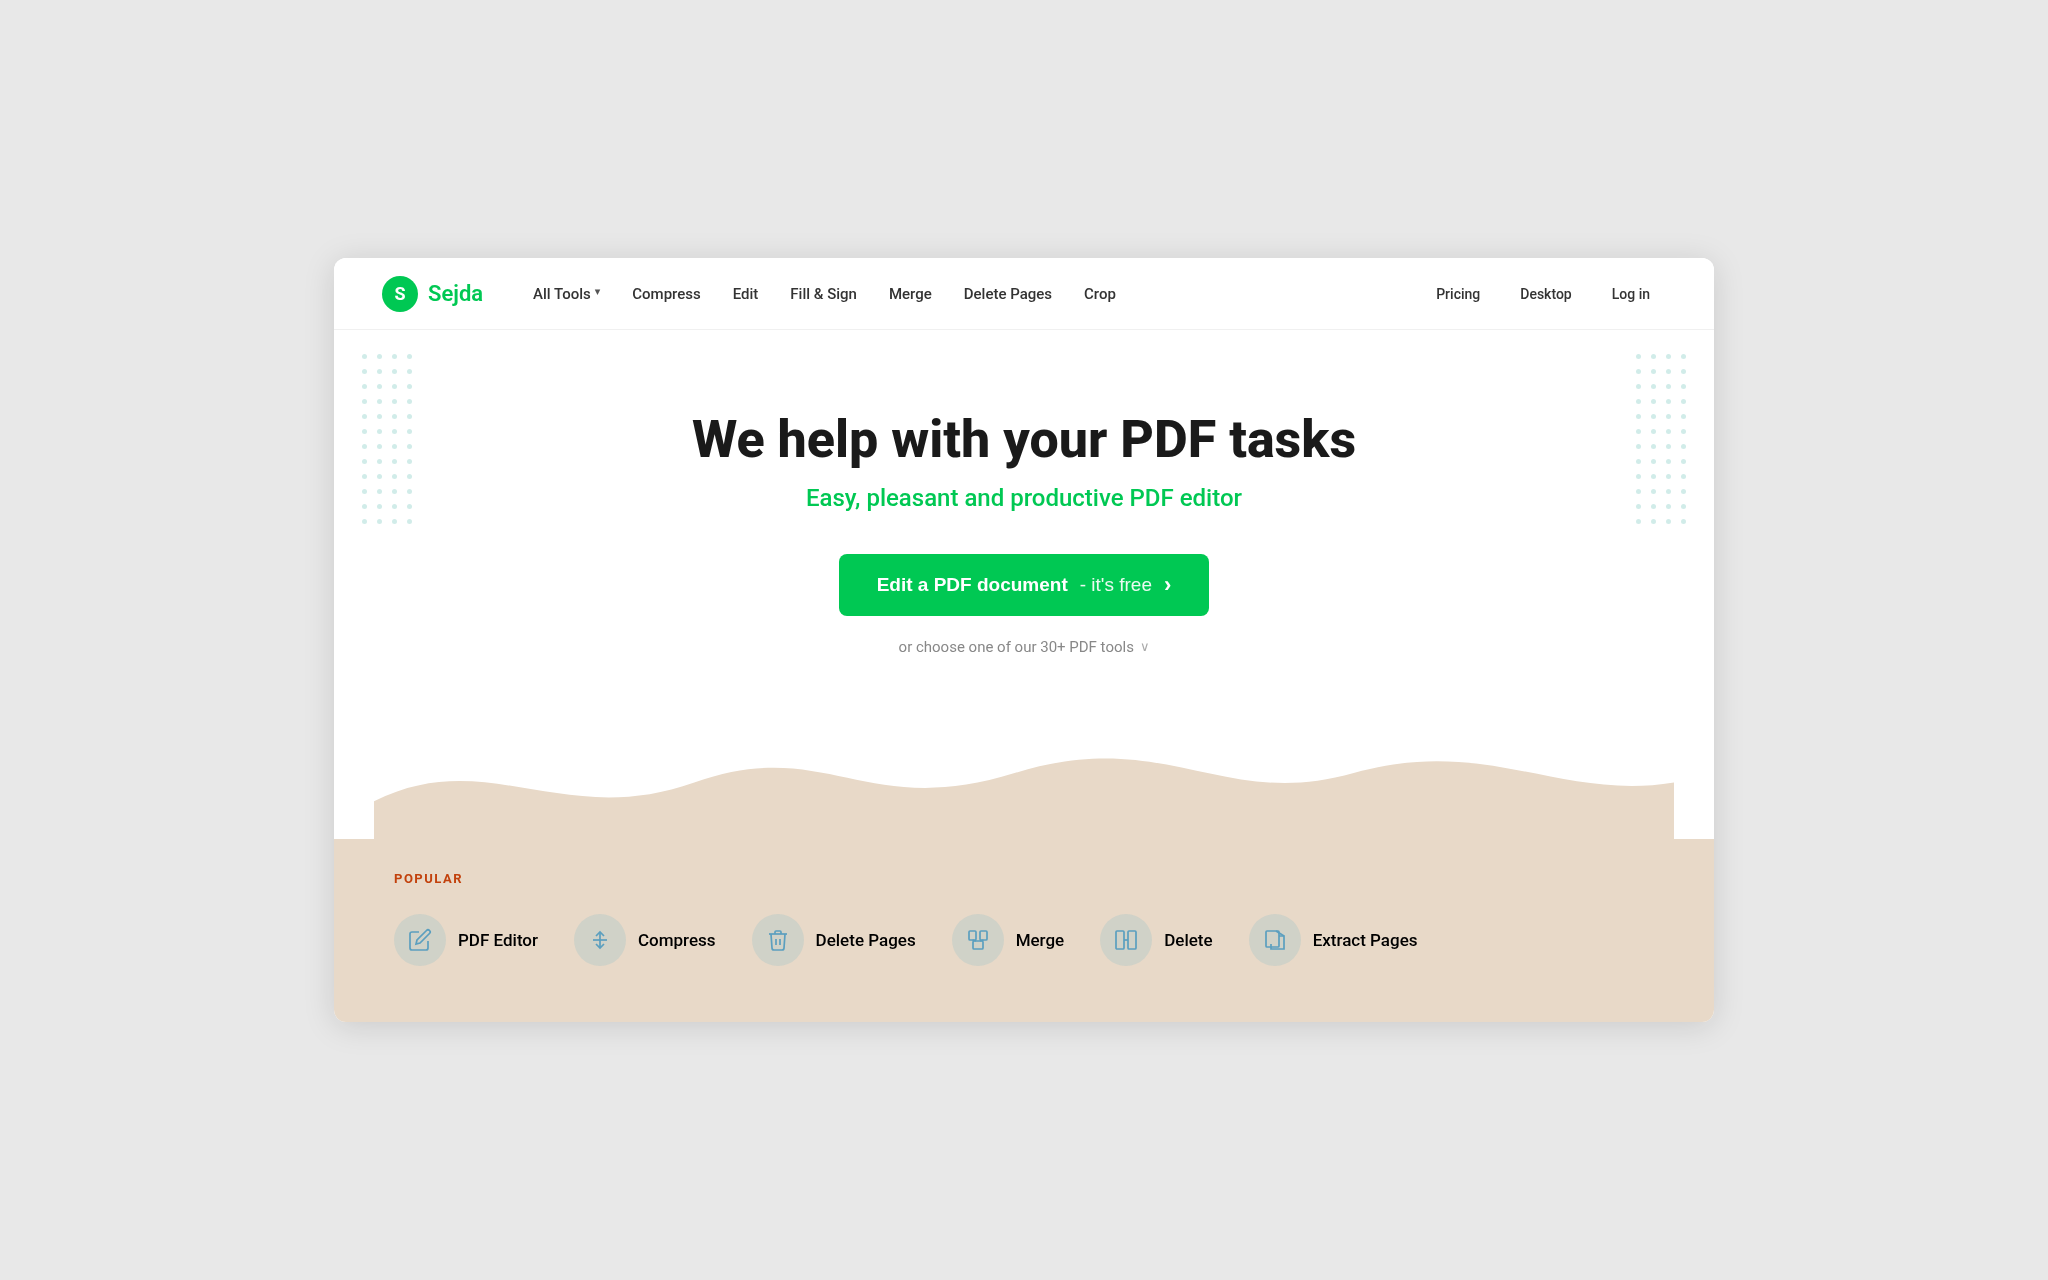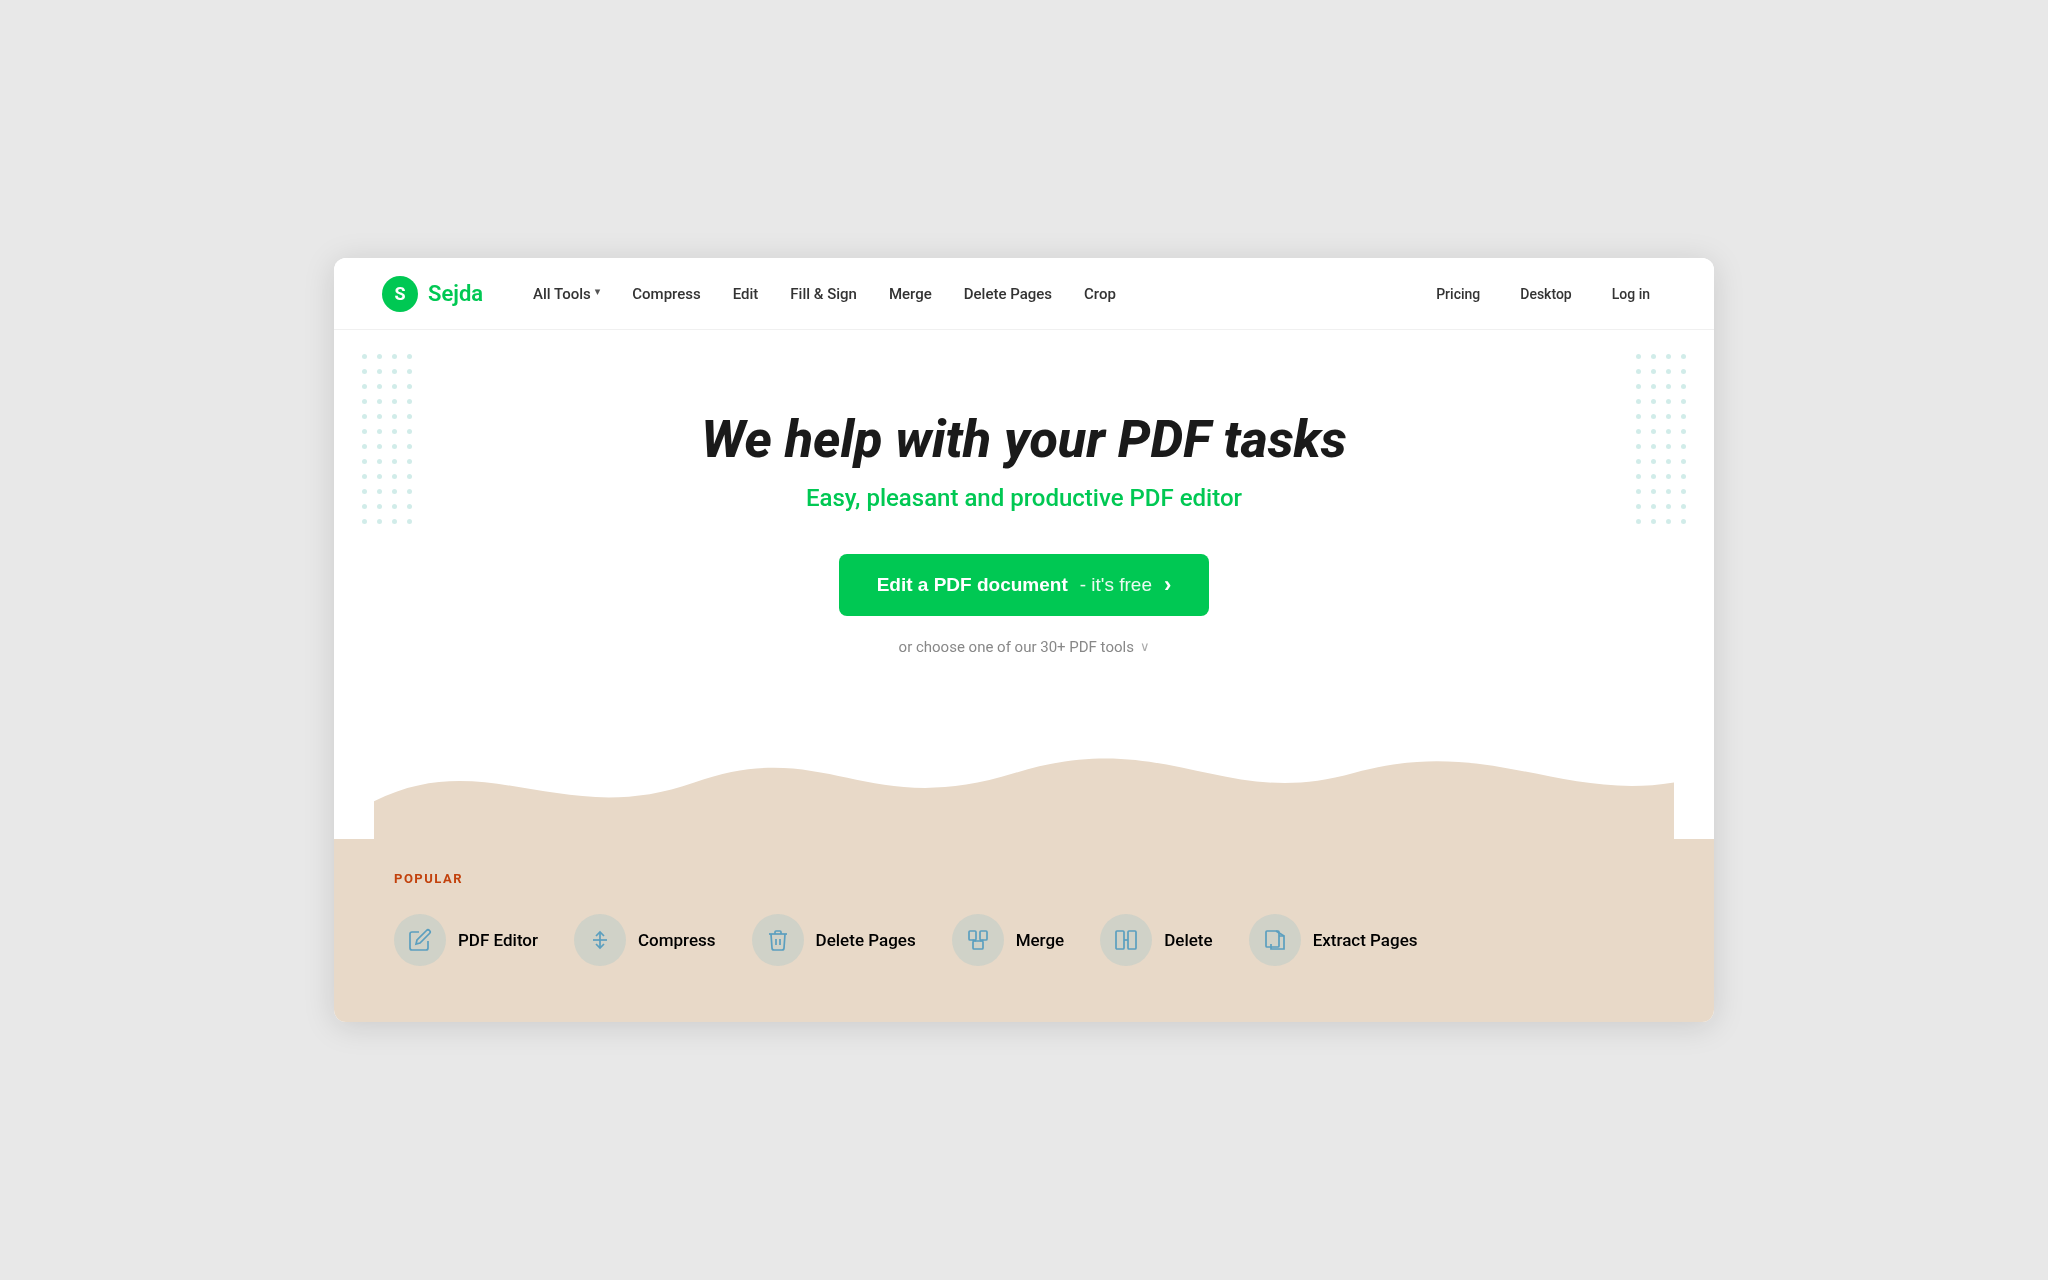--- a/index.html
+++ b/index.html
@@ -142,21 +142,20 @@
       opacity: 0.6;
     }
 
     .hero-title {
       font-size: 52px;
       font-weight: 800;
       color: #1a1a1a;
       text-align: center;
       line-height: 1.15;
       margin-bottom: 14px;
-      font-style: italic;
     }
 
     .hero-subtitle {
       font-size: 24px;
       font-weight: 500;
       color: #00c853;
       text-align: center;
       margin-bottom: 42px;
     }
 

